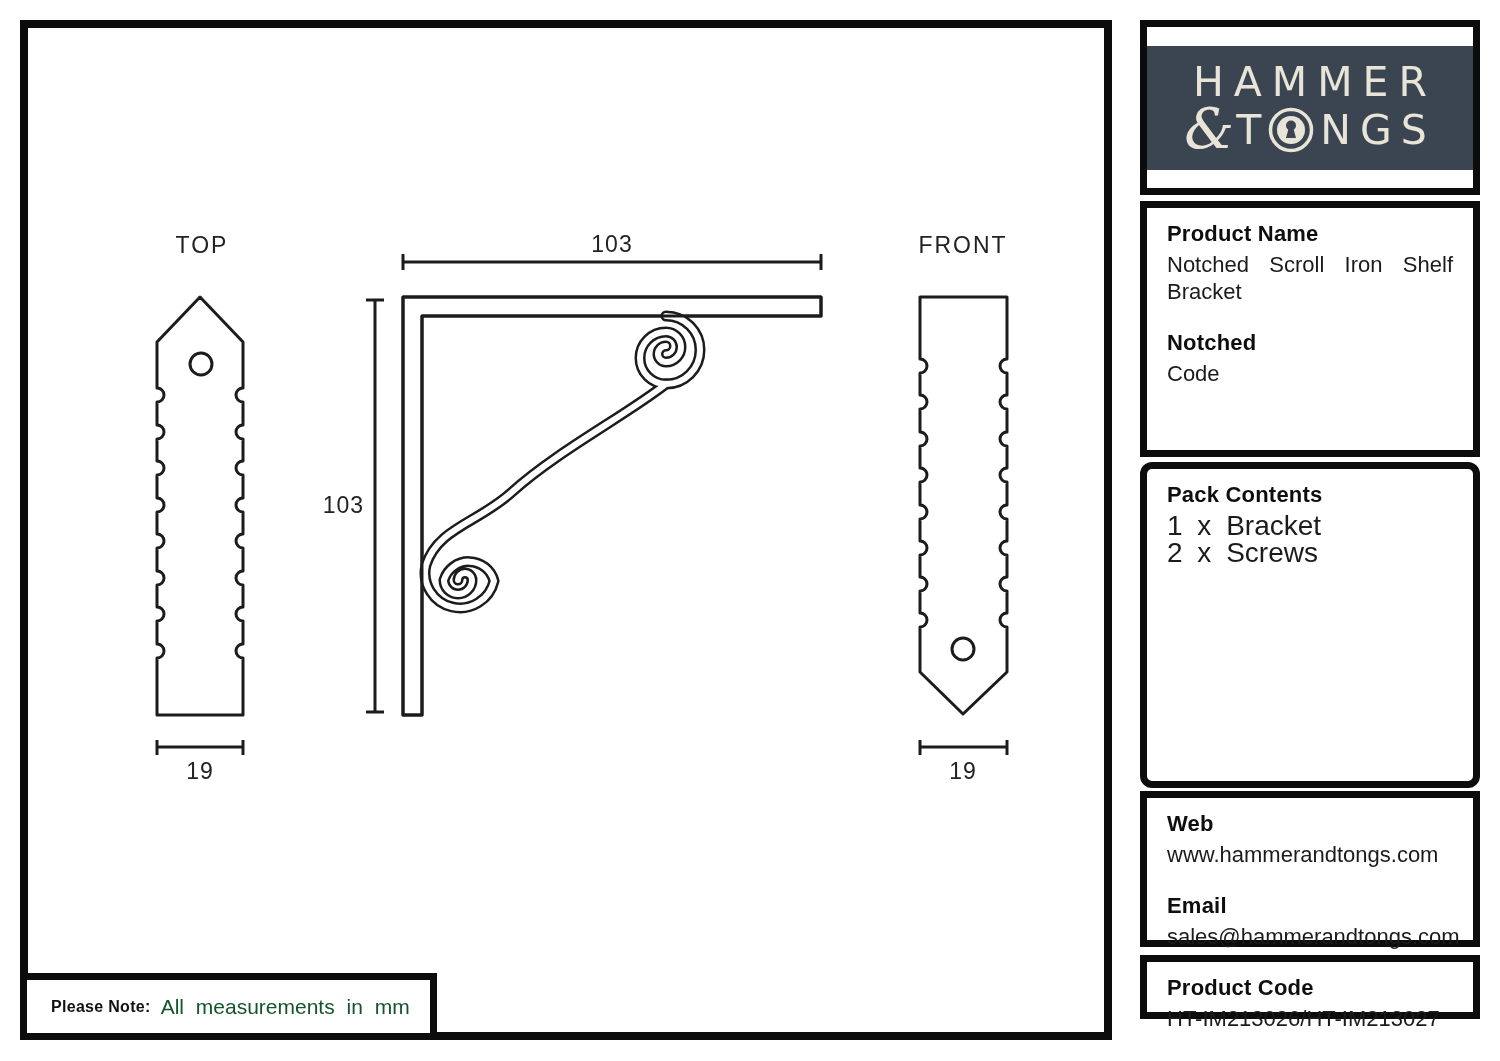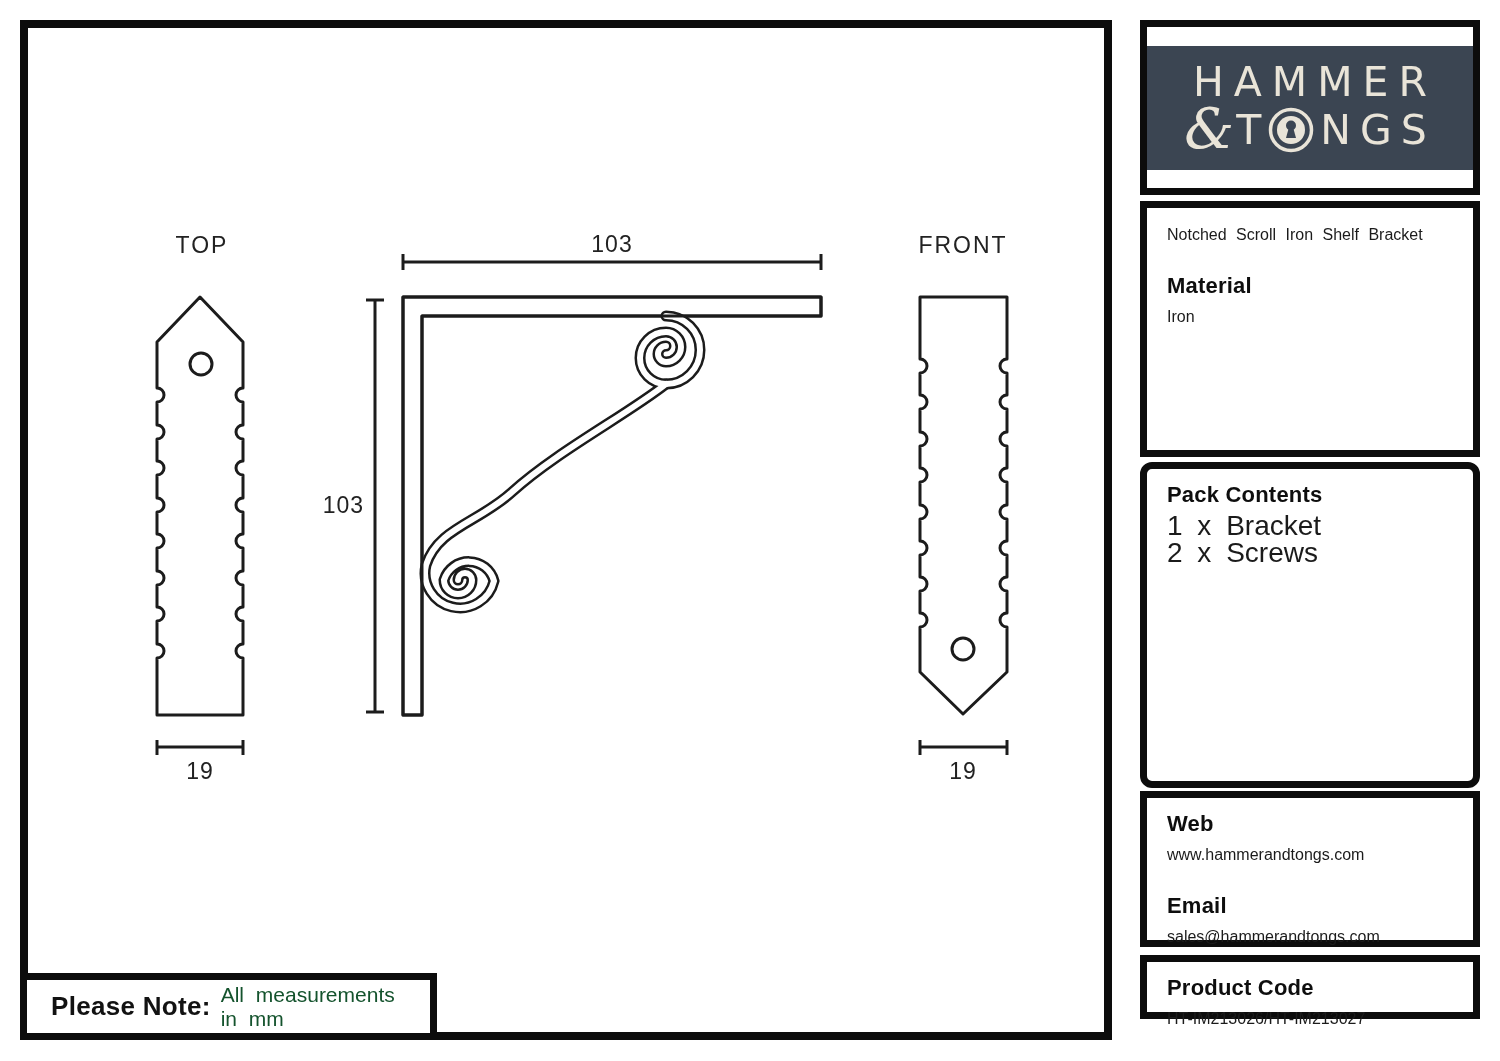--- a/index.html
+++ b/index.html
@@ -7,31 +7,31 @@
     width:1500px;height:1061px;position:relative;background:#ffffff;
     font-family:"Liberation Sans",sans-serif;color:#121212;overflow:hidden;
   }
   
   .box{position:absolute;box-sizing:border-box;background:#fff;border:7px solid #0c0c0c;}
   .drawing-box{left:20px;top:20px;width:1092px;height:1020px;border-width:8px;}
   .note-box{
     left:20px;top:973px;width:417px;height:67px;
     display:flex;align-items:center;padding:0 10px 0 24px;
   }
-  .note-box .lbl{font-weight:700;font-size:26px;letter-spacing:.3px;white-space:pre;}
+  .note-box .lbl{font-weight:700;font-size:16px;letter-spacing:.3px;white-space:pre;}
   .note-box .txt{font-size:21px;margin-left:10px;word-spacing:6px;color:#14532d;}
   .sbox{left:1140px;width:340px;padding:13px 20px;}
   .logo-box{top:20px;height:175px;display:flex;align-items:center;justify-content:center;padding:0;}
   .product-box{top:201px;height:256px;}
   .pack-box{top:462px;height:326px;border-radius:12px;}
   .web-box{top:791px;height:156px;}
   .code-box{top:955px;height:64px;}
   
   .sec-label{font-size:22px;font-weight:700;letter-spacing:.2px;margin-bottom:4px;color:#0e0e0e;}
-  .sec-value{font-size:16px;line-height:27px;word-spacing:5px;color:#1b1b1b;}
+  .sec-value{font-size:22px;line-height:27px;word-spacing:5px;color:#1b1b1b;}
   .justified{text-align:justify;}
   .sec-gap{height:25px;}
   .pack-line{font-size:28px;line-height:27px;word-spacing:7px;color:#1b1b1b;}
   
   .logo-rect{
     width:348px;height:124px;background:#3b4552;
     display:flex;flex-direction:column;align-items:center;justify-content:center;
   }
   .logo-line1{
     font-family:"DejaVu Sans",sans-serif;font-size:41px;line-height:1.05;
@@ -176,24 +176,25 @@
         <circle cx="23" cy="23" r="14" fill="#e9e4d8"></circle>
         <circle cx="23" cy="18.5" r="5" fill="#3b4552"></circle>
         <path d="M20.6,21.5 L25.4,21.5 L28,31 L18,31 Z" fill="#3b4552"></path>
       </svg>
       <span class="logo-word">NGS</span>
     </div>
   </div>
 </div>
 
 <div class="box sbox product-box">
+  <div class="sec-label">Product Name</div>
   <div class="sec-value justified">Notched Scroll Iron Shelf Bracket</div>
   <div class="sec-gap"></div>
-  <div class="sec-label">Material</div>
-  <div class="sec-value">Iron</div>
+  <div class="sec-label">Notched</div>
+  <div class="sec-value">Code</div>
 </div>
 
 <div class="box sbox pack-box">
   <div class="sec-label">Pack Contents</div>
   <div class="pack-line">1 x Bracket</div>
   <div class="pack-line">2 x Screws</div>
 </div>
 
 <div class="box sbox web-box">
   <div class="sec-label">Web</div>

